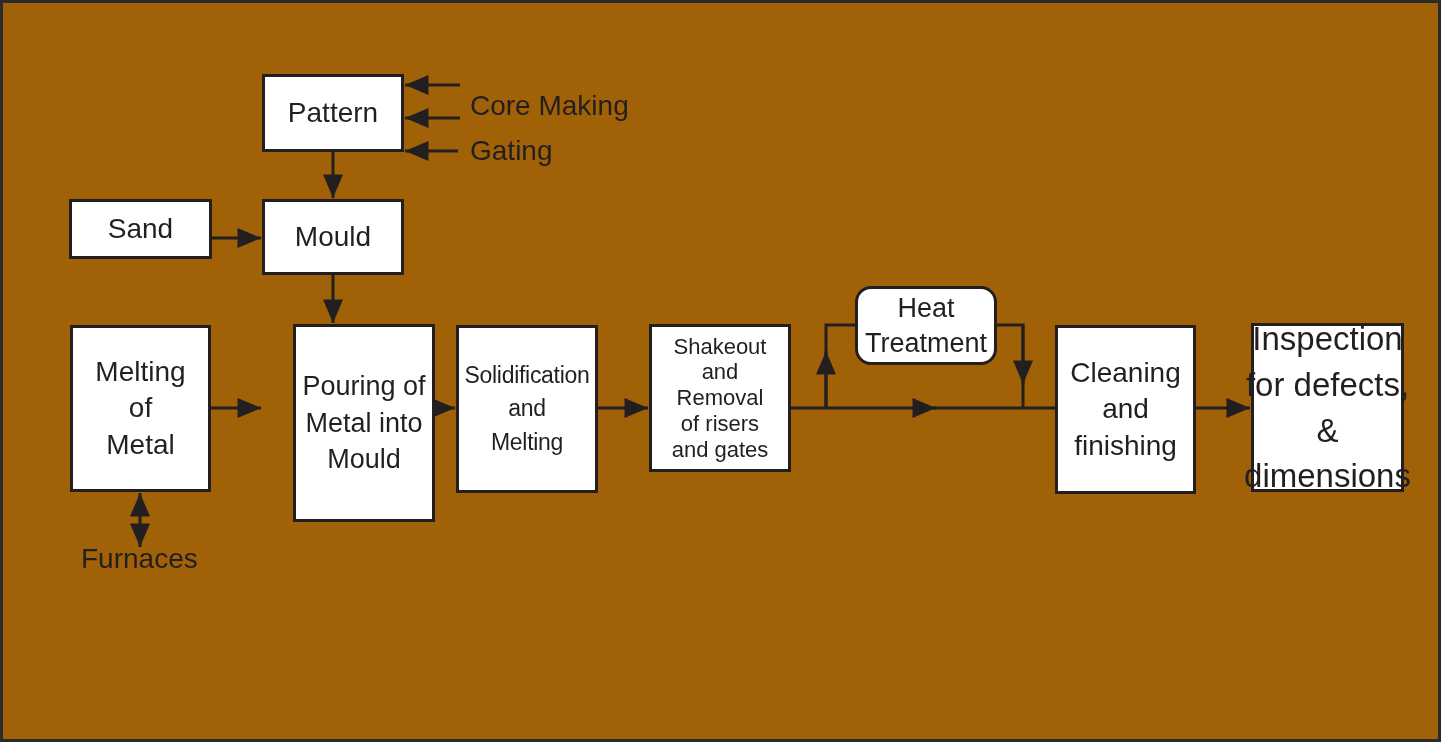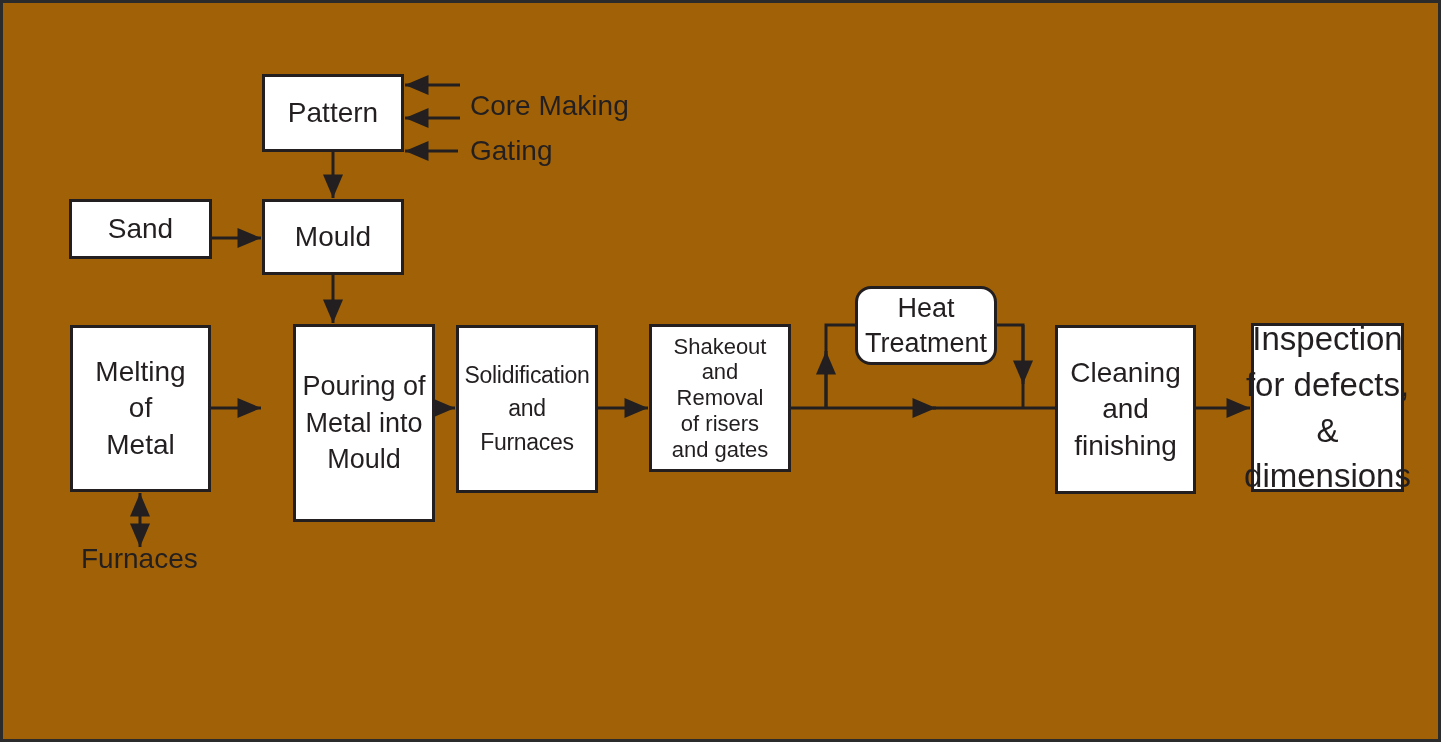--- a/index.html
+++ b/index.html
@@ -155,21 +155,21 @@
 
   <div class="node n-pouring">
     <span class="node-label">Pouring of
 Metal into
 Mould</span>
   </div>
 
   <div class="node n-solidification">
     <span class="node-label">Solidification
 and
-Furnaces</span>
+Melting</span>
   </div>
 
   <div class="node n-shakeout">
     <span class="node-label">Shakeout
 and
 Removal
 of risers
 and gates</span>
   </div>
 

